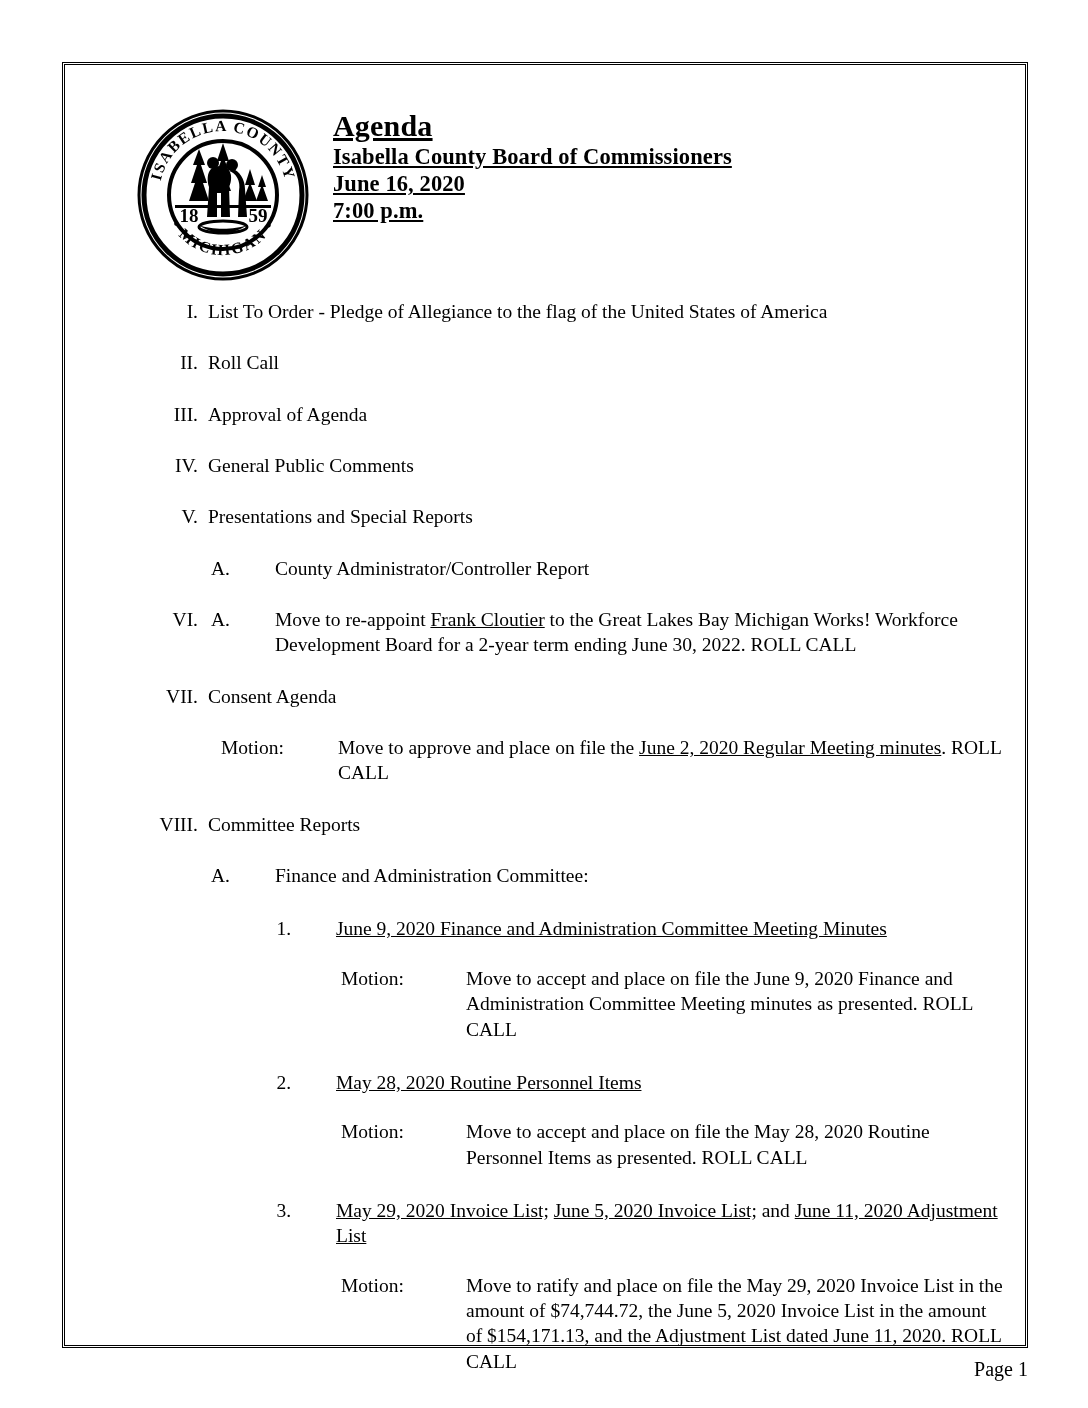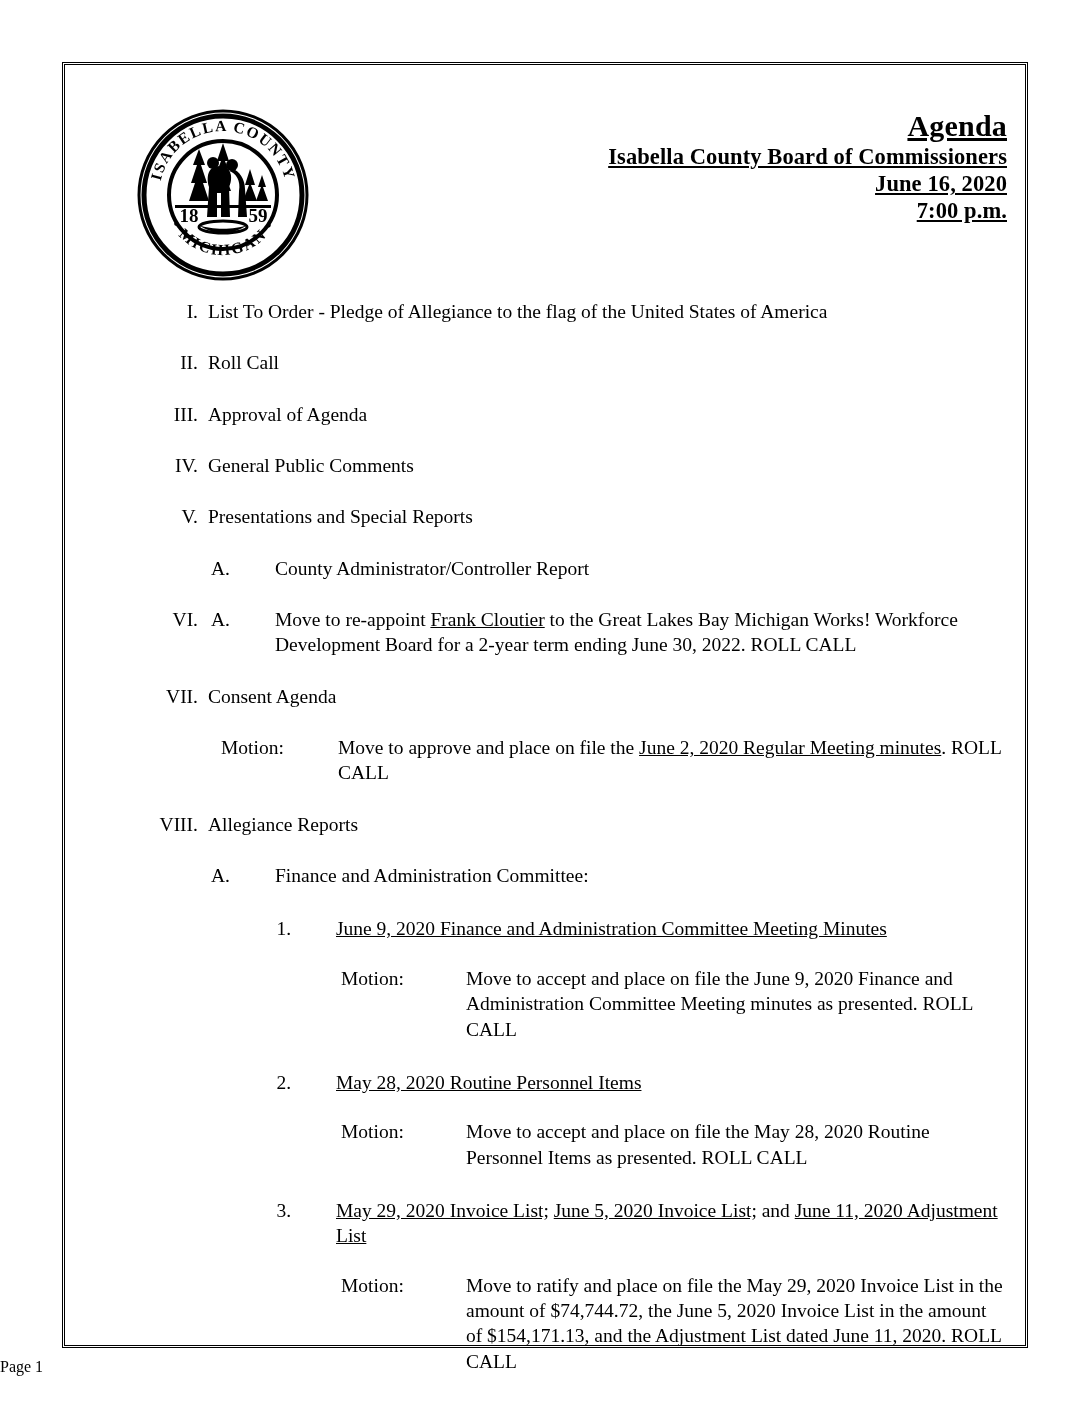--- a/index.html
+++ b/index.html
@@ -49,21 +49,21 @@
     width: 172px;
     height: 172px;
   }
   #seal-wrap svg { display: block; }
 
   #header-text {
     position: absolute;
     left: 250px;
     right: 0;
     top: 24px;
-    text-align: right;
+    text-align: left;
   }
   .hdr-title {
     font-size: 30px;
     font-weight: bold;
     text-decoration: underline;
     line-height: 1.12;
     letter-spacing: .2px;
   }
   .hdr-line {
     font-size: 22.5px;
@@ -142,21 +142,22 @@
     color: #000000;
     text-decoration: underline;
   }
 
   
   #footer {
     position: absolute;
     left: 0;
     top: 1358px;
     width: 1028px;
-    font-size: 16px;
+    text-align: right;
+    font-size: 20px;
   }
 </style>
 </head>
 <body>
 
 <div id="page-frame">
   <div id="page-inner">
 
     <div id="header">
 
@@ -257,21 +258,21 @@
         <span class="body-text">Consent Agenda</span>
       </div>
 
       <div class="row lvl-motion1">
         <span class="marker">Motion:</span>
         <span class="body-text"><span>Move to approve and place on file the </span><a class="doclink" href="#">June 2, 2020 Regular Meeting minutes</a><span>.  ROLL CALL</span></span>
       </div>
 
       <div class="row lvl-roman">
         <span class="marker">VIII.</span>
-        <span class="body-text">Allegiance Reports</span>
+        <span class="body-text">Committee Reports</span>
       </div>
 
       <div class="row lvl-letter">
         <span class="marker">A.</span>
         <span class="body-text">Finance and Administration Committee:</span>
       </div>
 
       <div class="row lvl-number">
         <span class="marker">1.</span>
         <span class="body-text"><a class="doclink" href="#">June 9, 2020 Finance and Administration Committee Meeting Minutes</a></span>

